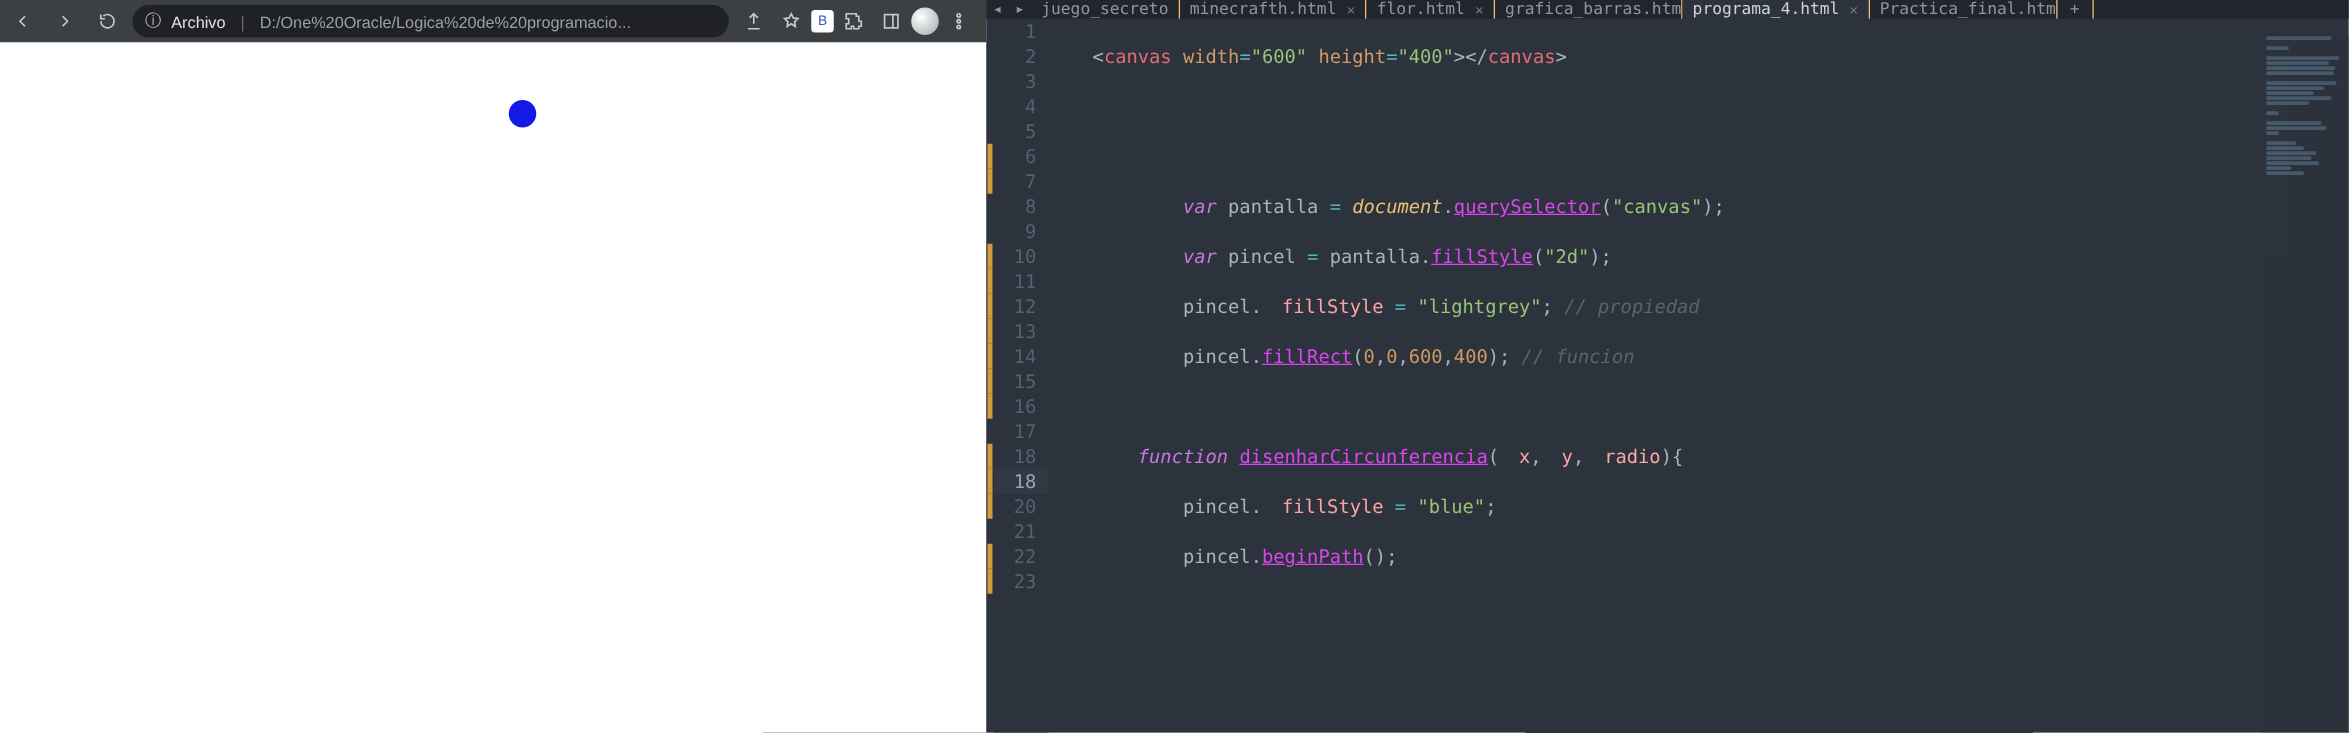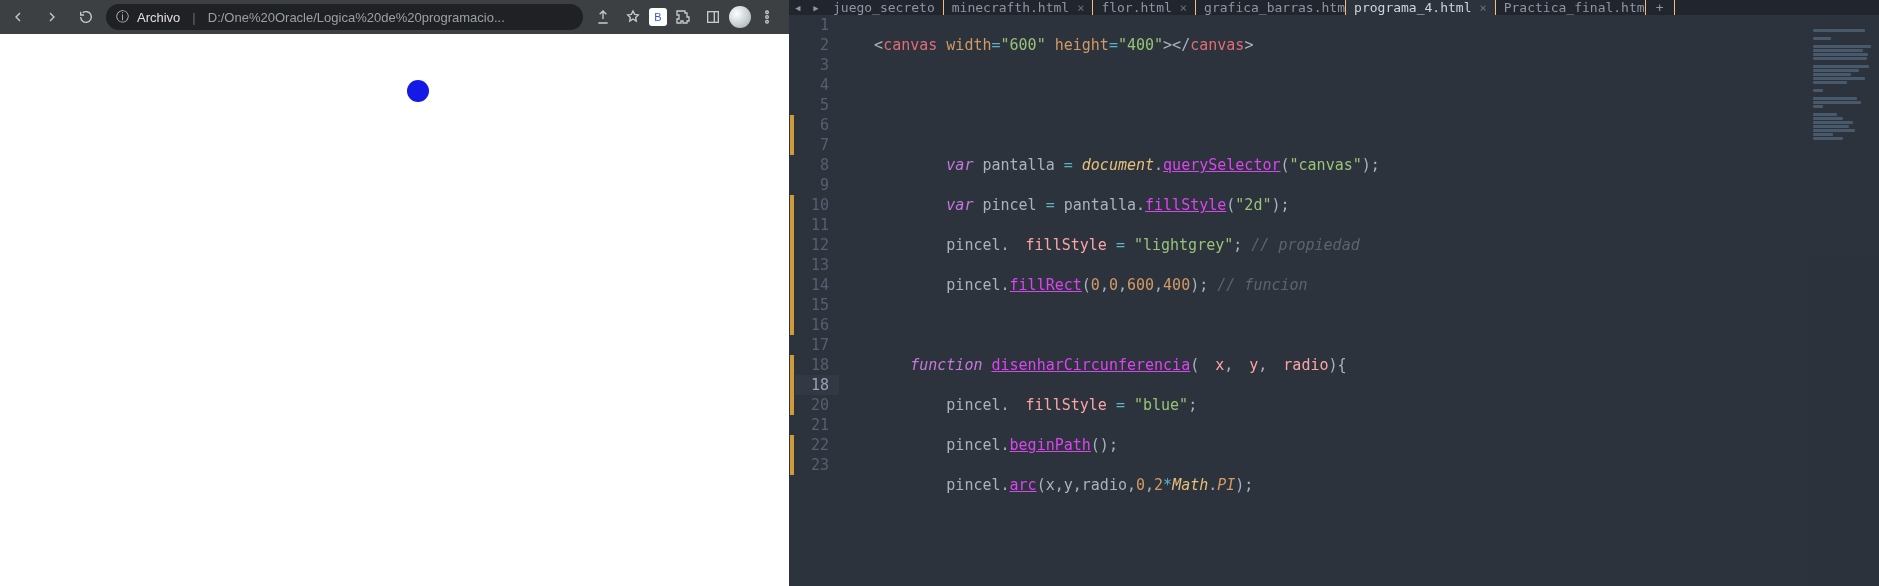--- a/index.html
+++ b/index.html
@@ -331,21 +331,20 @@
 <div class="code-line"></div>
 <div class="code-line"></div>
 <div class="code-line">           <span class="kw">var</span><span class="id"> pantalla </span><span class="op">=</span><span> </span><span class="obj">document</span><span class="pun">.</span><span class="fn">querySelector</span><span class="pun">(</span><span class="str">"canvas"</span><span class="pun">);</span></div>
 <div class="code-line">           <span class="kw">var</span><span class="id"> pincel </span><span class="op">=</span><span class="id"> pantalla.</span><span class="fn">fillStyle</span><span class="pun">(</span><span class="str">"2d"</span><span class="pun">);</span></div>
 <div class="code-line">           <span class="id">pincel.</span><span class="prop">fillStyle</span><span> </span><span class="op">=</span><span> </span><span class="str">"lightgrey"</span><span class="pun">; </span><span class="cmt">// propiedad</span></div>
 <div class="code-line">           <span class="id">pincel.</span><span class="fn">fillRect</span><span class="pun">(</span><span class="num">0</span><span class="pun">,</span><span class="num">0</span><span class="pun">,</span><span class="num">600</span><span class="pun">,</span><span class="num">400</span><span class="pun">); </span><span class="cmt">// funcion</span></div>
 <div class="code-line"></div>
 <div class="code-line">       <span class="kw">function</span><span> </span><span class="fn">disenharCircunferencia</span><span class="pun">(</span><span class="prop">x</span><span class="pun">,</span><span class="prop">y</span><span class="pun">,</span><span class="prop">radio</span><span class="pun">){</span></div>
 <div class="code-line">           <span class="id">pincel.</span><span class="prop">fillStyle</span><span> </span><span class="op">=</span><span> </span><span class="str">"blue"</span><span class="pun">;</span></div>
 <div class="code-line">           <span class="id">pincel.</span><span class="fn">beginPath</span><span class="pun">();</span></div>
-<div class="code-line">           <span class="id">pincel.</span><span class="fn">arc</span><span class="pun">(x,y,radio,</span><span class="num">0</span><span class="pun">,</span><span class="num">2</span><span class="op">*</span><span class="obj">Math</span><span class="pun">.</span><span class="con">PI</span><span class="pun">);</span></div>
 
 
 
 
 
 
 
 
 
     </div>

